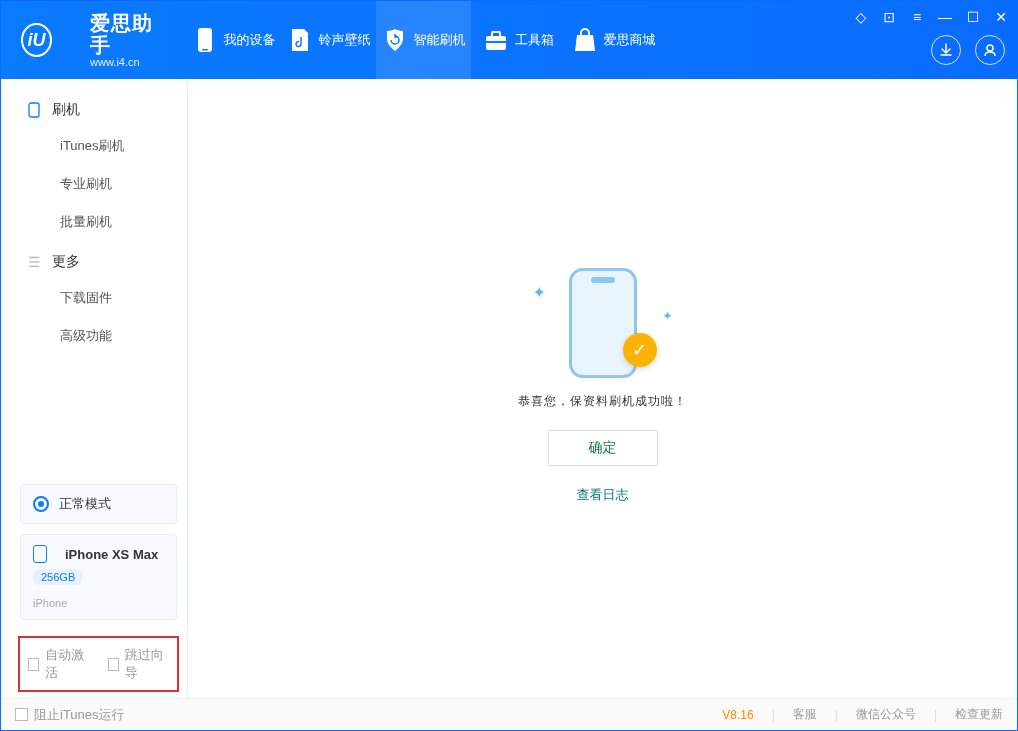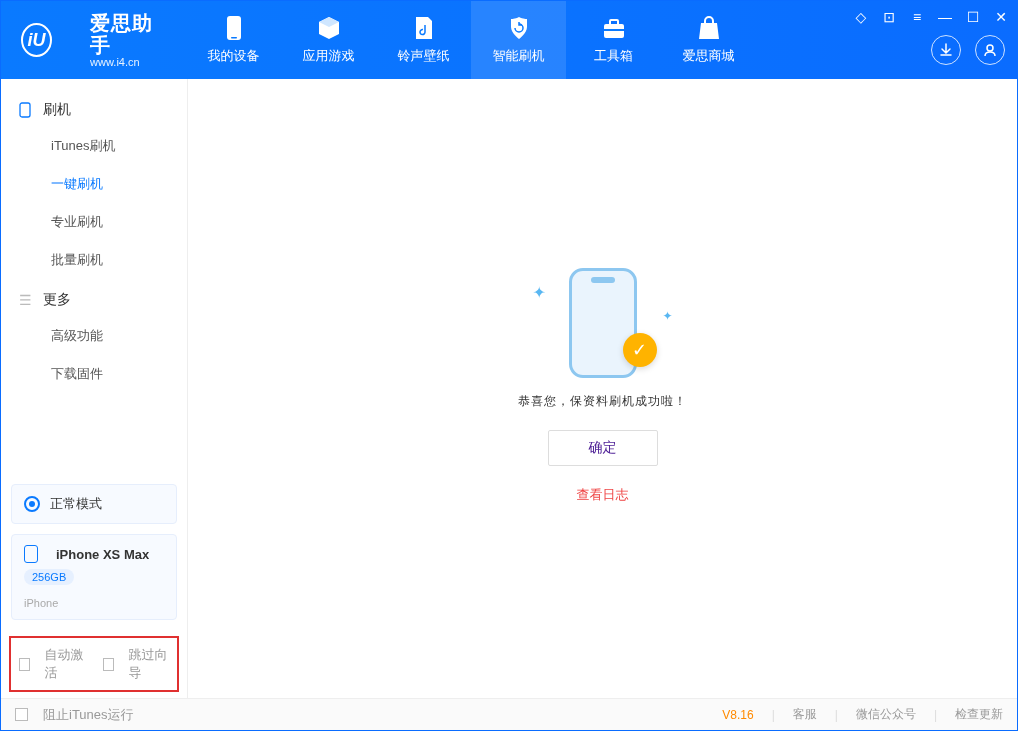--- a/index.html
+++ b/index.html
@@ -5,58 +5,58 @@
 * { margin: 0; padding: 0; box-sizing: border-box; font-family: "Microsoft YaHei", Arial, sans-serif; }
 body { background: #fff; }
 .window { width: 1018px; height: 731px; border: 1px solid #0a6cff; display: flex; flex-direction: column; background: #fff; }
 .titlebar { height: 78px; background: linear-gradient(90deg, #0a7aff 0%, #0a6cff 100%); display: flex; align-items: center; color: #fff; position: relative; }
 .logo-block { display: flex; align-items: center; padding: 0 20px 0 20px; width: 185px; gap: 30px; }
 .logo-icon { width: 34px; height: 34px; border: 2.5px solid #fff; border-radius: 50%; display: flex; align-items: center; justify-content: center; font-style: italic; font-weight: bold; font-size: 18px; color:#fff; margin-right: 8px; }
 .logo-text { display: flex; flex-direction: column; line-height: 1.1; }
 .logo-title { font-size: 20px; font-weight: bold; letter-spacing: 1px; }
 .logo-sub { font-size: 11px; opacity: 0.9; }
 .tabs { display: flex; height: 100%; }
-.tab { width: 95px; display: flex; flex-direction: column; align-items: center; justify-content: center; gap: 6px; font-size: 13px; cursor: pointer; }
+.tab { width: 95px; display: flex; flex-direction: row; align-items: center; justify-content: center; gap: 6px; font-size: 13px; cursor: pointer; }
 .tab.active { background: rgba(255,255,255,0.12); }
 .tab-icon { width: 26px; height: 26px; display:flex; align-items:center; justify-content:center; }
 .title-controls { position: absolute; right: 6px; top: 6px; display: flex; gap: 8px; align-items: center; }
 .title-controls .tc { width: 20px; height: 20px; display:flex; align-items:center; justify-content:center; cursor:pointer; font-size:14px; color:#fff; }
 .title-right { position: absolute; right: 12px; bottom: 14px; display:flex; gap:14px; align-items:center; }
 .circ-btn { width: 30px; height: 30px; border: 1.5px solid rgba(255,255,255,0.8); border-radius: 50%; display:flex; align-items:center; justify-content:center; cursor:pointer; color:#fff; }
 .main { flex: 1; display: flex; overflow: hidden; }
-.sidebar { width: 187px; border-right: 1px solid #eee; display:flex; flex-direction:column; background:#fff; }
+.sidebar { width: 187px; border-right: 1px solid #eee; display:flex; flex-direction:column; background:#fff;padding-left:9px; }
 .side-tree { flex:1; padding-top: 10px; }
 .side-group { padding: 12px 18px 8px 18px; font-size: 14px; color:#333; display:flex; align-items:center; gap:10px; }
 .side-group .gicon { color:#0a7aff; font-size:14px; width:14px; display:inline-flex; }
 .side-item { padding: 10px 18px 10px 50px; font-size: 13px; color:#555; cursor:pointer; }
 .side-item.active { color:#0a7aff; }
 .side-bottom { padding: 10px 10px; }
 .mode-card { border:1px solid #e6eefc; border-radius:4px; padding:10px 12px; font-size:13px; color:#333; display:flex; align-items:center; gap:10px; margin-bottom:10px; background:#f7faff; }
 .mode-card .dot { width:16px; height:16px; border-radius:50%; border:2px solid #0a7aff; display:inline-flex; align-items:center; justify-content:center; }
 .mode-card .dot::after { content:''; width:6px; height:6px; background:#0a7aff; border-radius:50%; }
 .dev-card { border:1px solid #e6eefc; border-radius:4px; padding:10px 12px; background:#f7faff; }
 .dev-card .dname { font-size:13px; font-weight:bold; color:#333; display:flex; align-items:center; gap:18px; }
 .dev-card .dname .phicon { width:14px; height:18px; border:1.5px solid #0a7aff; border-radius:3px; display:inline-block; }
 .dev-card .cap { display:inline-block; background:#e6f0ff; color:#0a7aff; font-size:11px; padding:2px 8px; border-radius:10px; margin-top:6px; }
 .dev-card .dtype { font-size:11px; color:#aaa; margin-top:12px; }
 .red-box { margin: 6px 8px 6px 8px; border:2px solid #e03030; padding:8px 8px; display:flex; gap:18px; align-items:center; }
-.chk { display:flex; align-items:center; gap:15px; font-size:13px; color:#999; cursor:pointer; }
+.chk { display:flex; align-items:center; gap:6px; font-size:13px; color:#999; cursor:pointer; }
 .chk .box { width:13px; height:13px; border:1px solid #bbb; display:inline-block; background:#fff; }
 .content { flex:1; display:flex; flex-direction:column; }
 .content-body { flex:1; display:flex; flex-direction:column; align-items:center; justify-content:center; gap:20px; }
 .phone-illus { width:120px; height:100px; position:relative; display:flex; align-items:center; justify-content:center; }
 .phone-body { width:68px; height:110px; border:3px solid #8dc7f0; border-radius:14px; background:#eaf4fd; position:relative; }
 .phone-body .notch { width:24px; height:6px; background:#8dc7f0; border-radius:3px; position:absolute; top:6px; left:50%; transform:translateX(-50%); }
 .badge { position:absolute; right:6px; bottom:6px; width:34px; height:34px; background:#ffb300; border-radius:50%; display:flex; align-items:center; justify-content:center; color:#fff; font-size:18px; box-shadow:0 2px 6px rgba(0,0,0,0.15); }
 .spark { position:absolute; color:#59b7f2; font-size:16px; }
 .spark.l { left:-10px; top:10px; }
 .spark.r { right:-10px; top:36px; font-size:12px; }
 .msg { font-size:12px; color:#333; letter-spacing:1px; }
-.ok-btn { border:1px solid #ddd; background:#fff; padding:8px 40px; font-size:14px; color:#4c1d95; cursor:pointer; border-radius:2px;text-align:center; }
-.log-link { font-size:13px; color:#ef4444; cursor:pointer; text-decoration:none; }
+.ok-btn { border:1px solid #ddd; background:#fff; padding:8px 40px; font-size:14px; color:#15803d; cursor:pointer; border-radius:2px;text-align:center; }
+.log-link { font-size:13px; color:#0f766e; cursor:pointer; text-decoration:none; }
 .statusbar { height:32px; border-top:1px solid #eee; display:flex; align-items:center; font-size:12px; color:#999; padding:0 14px; justify-content:space-between; background:#fafafa; }
 .statusbar .left { display:flex; align-items:center; gap:6px; }
 .statusbar .right { display:flex; align-items:center; gap:18px; }
 .statusbar .right .sep { color:#ddd; }
 .statusbar .right span.link { color:#999; cursor:pointer; }
 .statusbar .ver { color:#ff8a00; }
 svg { display:block; }
 </style>
 </head>
 <body>
@@ -74,29 +74,20 @@
 
     <div class="tabs">
       <div class="tab">
         <span class="tab-icon">
             <svg width="22" height="26" viewBox="0 0 22 26">
               <rect x="4" y="1" width="14" height="24" rx="3" fill="#fff"></rect>
               <rect x="8" y="22" width="6" height="1.5" rx="0.7" fill="#0a7aff"></rect>
             </svg>
           </span>
         <span>我的设备</span>
-      </div>
-      <div class="tab">
-        <span class="tab-icon">
-            <svg width="26" height="26" viewBox="0 0 26 26">
-              <path d="M13 2 L23 7 L23 19 L13 24 L3 19 L3 7 Z" fill="#fff"></path>
-              <path d="M13 2 L23 7 L13 12 L3 7 Z" fill="#cfe6ff"></path>
-            </svg>
-          </span>
-        <span>应用游戏</span>
       </div>
       <div class="tab">
         <span class="tab-icon">
             <svg width="24" height="26" viewBox="0 0 24 26">
               <path d="M4 2 H16 L20 6 V24 H4 Z" fill="#fff"></path>
               <path d="M13 10 V17 A2.5 2.5 0 1 1 11 14.6" stroke="#0a7aff" stroke-width="1.5" fill="none"></path>
             </svg>
           </span>
         <span>铃声壁纸</span>
       </div>
@@ -161,30 +152,29 @@
 
         <div class="side-group">
           <span class="gicon">
               <svg width="12" height="16" viewBox="0 0 12 16">
                 <rect x="1" y="1" width="10" height="14" rx="2" stroke="#0a7aff" stroke-width="1.3" fill="none"></rect>
               </svg>
             </span>
           <span>刷机</span>
         </div>
         <div class="side-item">iTunes刷机</div>
-        <div class="side-item active">一键刷机</div>
         <div class="side-item">专业刷机</div>
         <div class="side-item">批量刷机</div>
 
         <div class="side-group">
           <span class="gicon" style="color:#bbb">☰</span>
           <span>更多</span>
         </div>
+        <div class="side-item">下载固件</div>
         <div class="side-item">高级功能</div>
-        <div class="side-item">下载固件</div>
       </div>
 
       <div class="side-bottom">
         <div class="mode-card">
           <span class="dot"></span>
           <span>正常模式</span>
         </div>
         <div class="dev-card">
           <div class="dname">
             <span class="phicon"></span>

